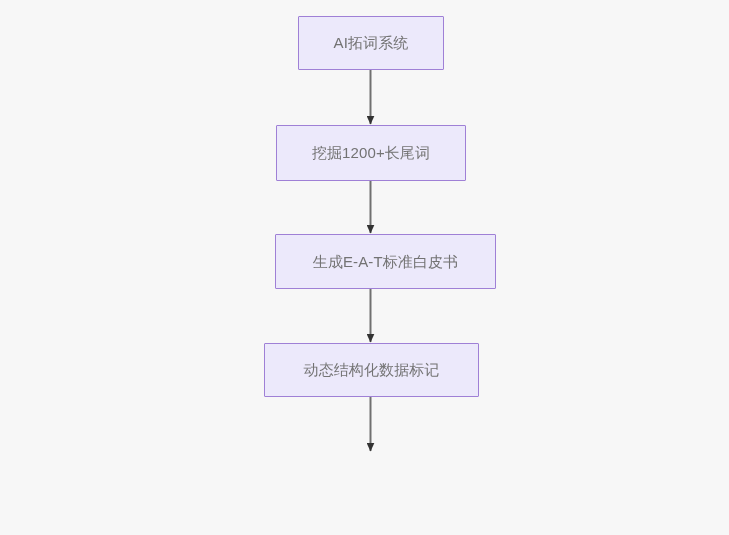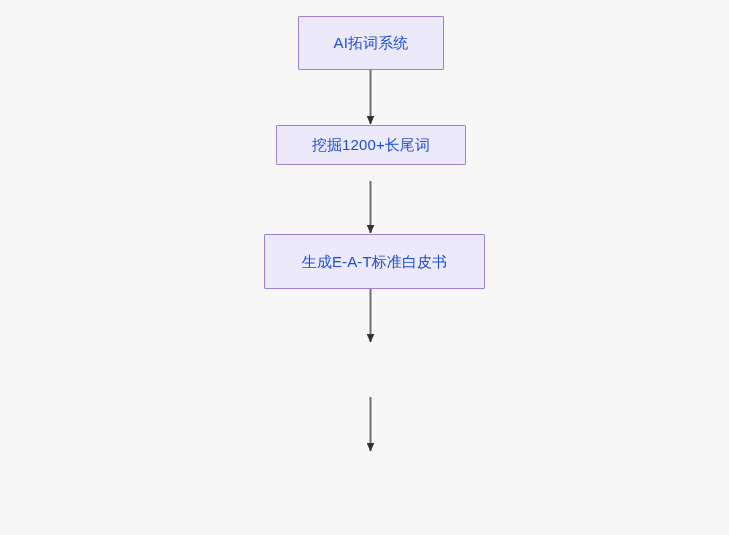--- a/index.html
+++ b/index.html
@@ -31,30 +31,30 @@
     box-sizing: border-box;
     background: #ece9fb;
     border: 1.3px solid #9f80d6;
     border-radius: 1px;
     display: flex;
     align-items: center;
     justify-content: center;
     text-align: center;
   }
   .node-label {
-    color: #1d4ed8;
+    color: #737373;
     font-size: 15px;
     line-height: 1.3;
     letter-spacing: 0.1px;
     white-space: nowrap;
   }
   
   #node-0 { left: 298px; top: 16px;  width: 146px; height: 54px; }
-  #node-1 { left: 276px; top: 125px; width: 190px; height: 40px; }
-  #node-2 { left: 264px; top: 234px; width: 221px; height: 55px; }
+  #node-1 { left: 276px; top: 125px; width: 190px; height: 56px; }
+  #node-2 { left: 275px; top: 234px; width: 221px; height: 55px; }
   #node-3 { left: 264px; top: 343px; width: 215px; height: 54px; }
   #node-4 { left: 253px; top: 452px; width: 236px; height: 54px; }
 </style>
 </head>
 <body>
 
 <div id="flow-canvas">
 
   <svg class="edge-layer" width="729" height="535" viewBox="0 0 729 535">
     <defs>
@@ -81,15 +81,18 @@
   </div>
 
   <div class="node" id="node-1">
     <span class="node-label">挖掘1200+长尾词</span>
   </div>
 
   <div class="node" id="node-2">
     <span class="node-label">生成E-A-T标准白皮书</span>
   </div>
 
+  <div class="node" id="node-3">
+    <span class="node-label">动态结构化数据标记</span>
+  </div>
 
 
 </div>
 
 </body></html>

